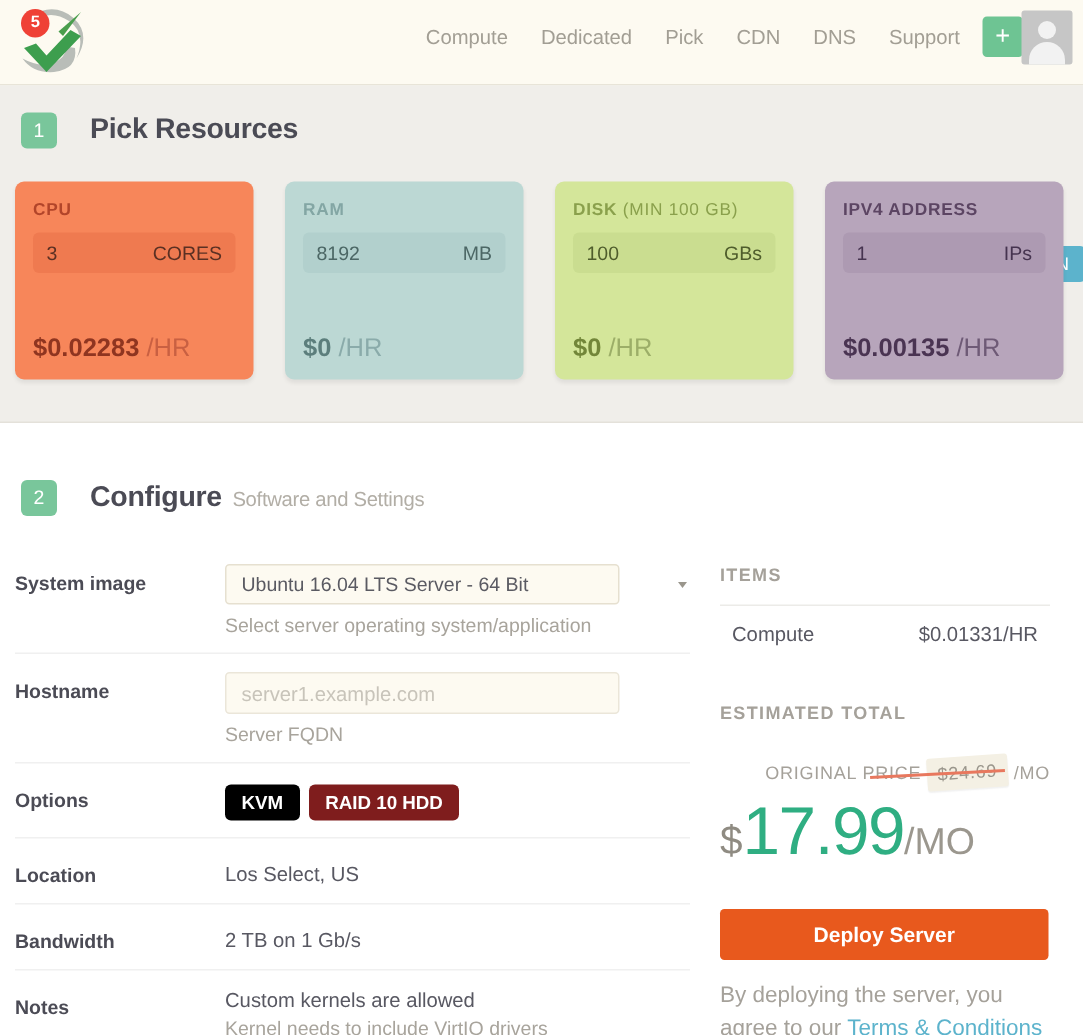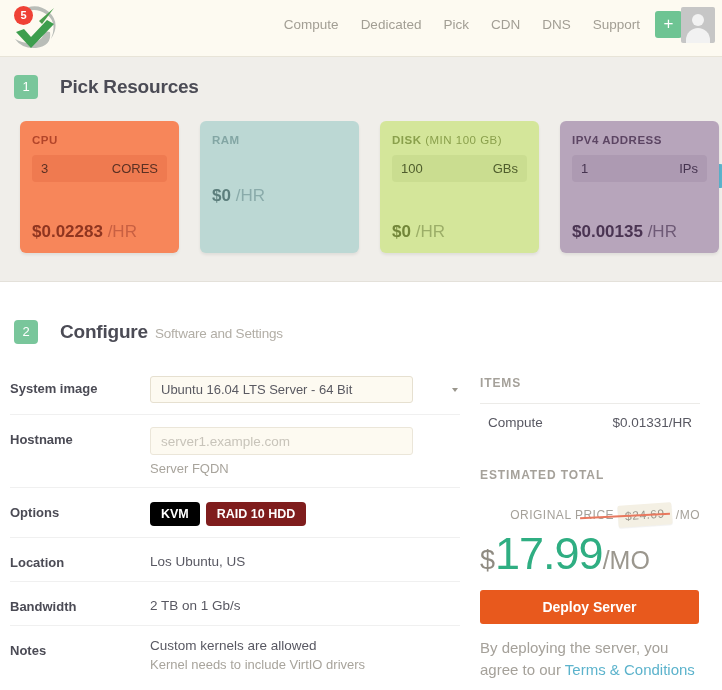--- a/index.html
+++ b/index.html
@@ -119,21 +119,21 @@
     background: #5cb3cc;
     color: #fff;
     font-size: 12px;
     letter-spacing: 0.4px;
     padding: 5px 11px;
     border-radius: 4px;
   }
 
   .res-grid {
     position: absolute;
-    left: 20px; top: 64px;
+    left: 10px; top: 64px;
     display: flex;
     gap: 21px;
   }
   .res-card {
     width: 159px;
     border-radius: 6px;
     padding: 13px 12px 11px 12px;
     box-shadow: 0 2px 3px rgba(0,0,0,0.07);
   }
   .res-label {
@@ -327,21 +327,21 @@
     align-items: baseline;
     justify-content: flex-start;
     margin-top: 2px;
     padding-left: 0px;
   }
   .bp-cur { font-size: 27px; color: #8f8b82; font-weight: 300; }
   .bp-num { font-size: 45px; color: #2fae82; font-weight: 300; letter-spacing: -1px; }
   .bp-per { font-size: 25px; color: #9b978e; font-weight: 300; }
 
   .deploy-btn {
-    margin-top: 10px;
+    margin-top: 26px;
     width: 219px;
     height: 34px;
     background: #e8591d;
     border-radius: 3px;
     color: #fff;
     font-size: 14px;
     font-weight: bold;
     line-height: 34px;
     text-align: center;
     cursor: pointer;
@@ -409,20 +409,24 @@
       <div class="res-price">
         <span>$0.02283</span>
         <span class="unit">/HR</span>
       </div>
     </div>
 
     <div class="res-card c-ram">
       <div class="res-label">
         <span>RAM</span><span class="sub"></span>
       </div>
+      <div class="res-input">
+        <span>8192</span>
+        <span>MB</span>
+      </div>
       <div class="res-price">
         <span>$0</span>
         <span class="unit">/HR</span>
       </div>
     </div>
 
     <div class="res-card c-disk">
       <div class="res-label">
         <span>DISK</span><span class="sub"> (MIN 100 GB)</span>
       </div>
@@ -466,20 +470,21 @@
 
     <div class="config-left">
 
       <div class="cfg-row">
         <div class="cfg-label">System image</div>
         <div>
           <div class="sel-wrap">
             <div class="sel-box">Ubuntu 16.04 LTS Server - 64 Bit</div>
             <div class="sel-caret"></div>
           </div>
+          <div class="cfg-hint">Select server operating system/application</div>
         </div>
       </div>
 
       <div class="cfg-row">
         <div class="cfg-label">Hostname</div>
         <div>
           <div class="host-box">
             <span>server1.example.com</span>
           </div>
           <div class="cfg-hint">Server FQDN</div>
@@ -489,21 +494,21 @@
       <div class="cfg-row">
         <div class="cfg-label">Options</div>
         <div class="opt-tags">
           <div class="tag tag-kvm">KVM</div>
           <div class="tag tag-raid">RAID 10 HDD</div>
         </div>
       </div>
 
       <div class="cfg-row">
         <div class="cfg-label">Location</div>
-        <div class="cfg-val">Los Ubuntu, US</div>
+        <div class="cfg-val">Los Select, US</div>
       </div>
 
       <div class="cfg-row">
         <div class="cfg-label">Bandwidth</div>
         <div class="cfg-val">2 TB on 1 Gb/s</div>
       </div>
 
       <div class="cfg-row">
         <div class="cfg-label">Notes</div>
         <div>

